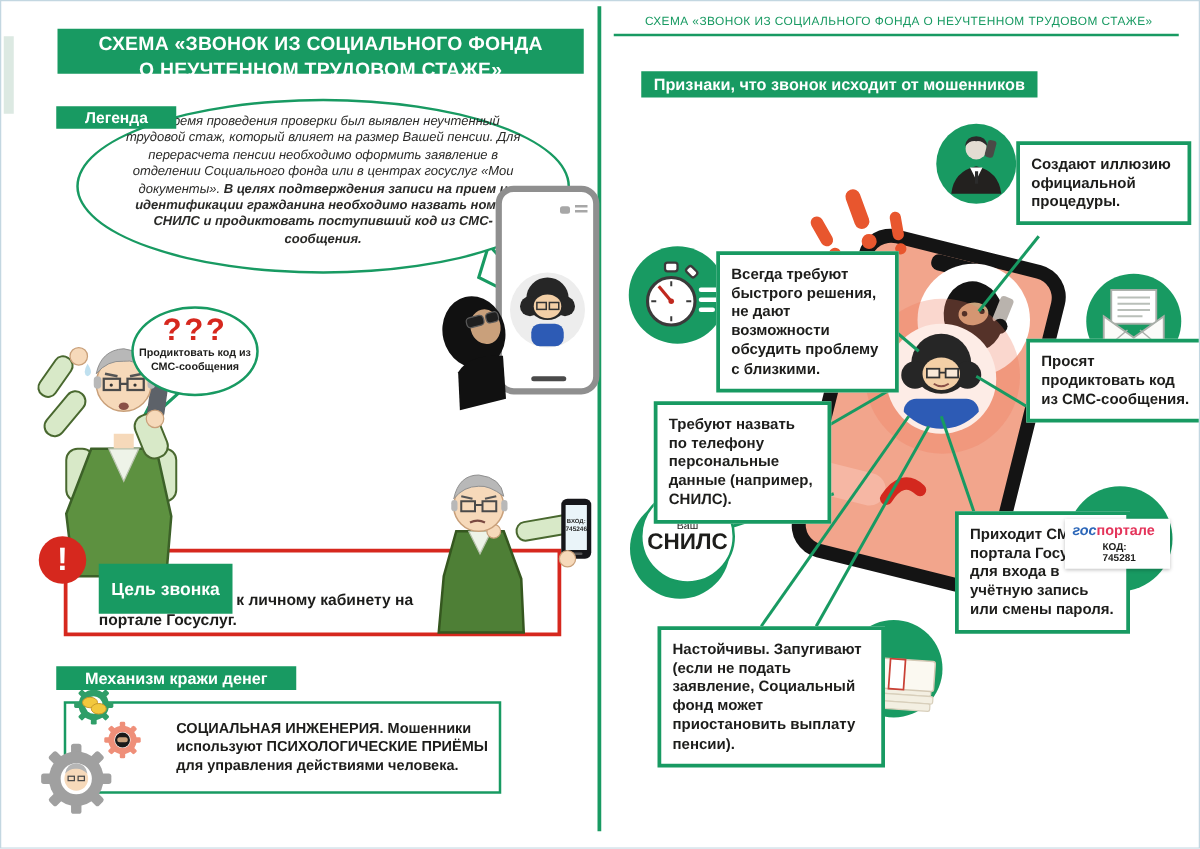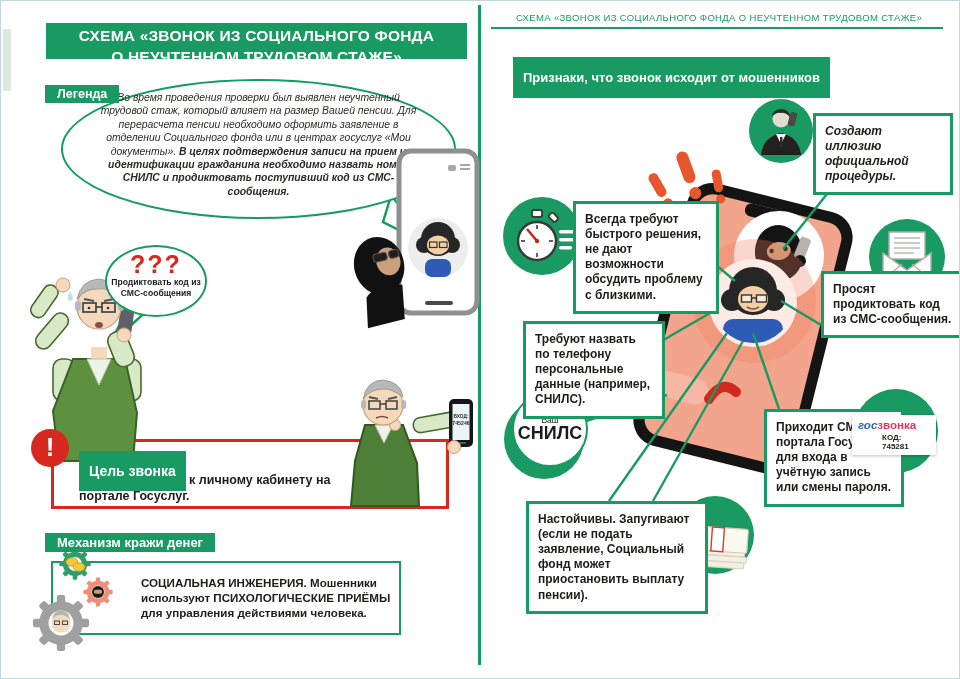--- a/index.html
+++ b/index.html
@@ -12,21 +12,21 @@
   }
   html,body{margin:0;padding:0;background:#fff;}
   #poster{
     position:relative;width:960px;height:679px;background:#ffffff;
     font-family:"Liberation Sans",sans-serif;color:var(--dark);
     border:1px solid #c3d7e1;box-sizing:border-box;overflow:hidden;
   }
   .page{position:absolute;left:0;top:0;width:960px;height:679px;}
   .tag{
     position:absolute;background:var(--green);color:#fff;font-weight:bold;
-    padding:2px 12px;white-space:nowrap;z-index:8;
+    padding:2px 23px;white-space:nowrap;z-index:8;
   }
   
   .left-strip{position:absolute;left:2px;top:28px;width:8px;height:62px;background:#dce9e2;}
   .title-bar{
     position:absolute;left:45px;top:22px;width:421px;height:36px;background:var(--green);
     color:#fff;font-weight:bold;font-size:15.5px;line-height:21px;text-align:center;
     padding-top:2px;box-sizing:border-box;letter-spacing:.2px;
   }
   .legend-tag{left:44px;top:84px;font-size:12.5px;}
   .legend-bubble{
@@ -54,26 +54,26 @@
   .mech-label{left:44px;top:532px;font-size:13px;}
   .mech-box{position:absolute;left:50px;top:560px;width:350px;height:74px;border:2.5px solid var(--green);box-sizing:border-box;z-index:2;}
   .mech-text{position:absolute;left:88px;top:12px;width:252px;font-size:11.6px;font-weight:bold;line-height:15px;}
   
   .r-vline{position:absolute;left:477px;top:4px;width:2.5px;height:660px;background:var(--green);}
   .r-header{
     position:absolute;left:492px;top:11px;width:452px;text-align:center;color:var(--green);
     font-size:9.5px;font-weight:normal;letter-spacing:.35px;
   }
   .r-underline{position:absolute;left:490px;top:26px;width:452px;height:2px;background:var(--green);}
-  .section-label{left:512px;top:56px;font-size:13px;padding:13px 10px;}
+  .section-label{left:512px;top:56px;font-size:13px;padding:3px 10px;}
   .callout{
     position:absolute;background:#fff;border:3px solid var(--green);color:#1d1d1b;
     font-weight:bold;font-size:12px;line-height:1.26;padding:8px 9px;z-index:7;box-sizing:content-box;
   }
-  .co-official{left:812px;top:112px;width:116px;font-style:italic;}
+  .co-official{left:812px;top:112px;width:116px;}
   .co-urgency{left:572px;top:200px;width:122px;}
   .co-sms{left:820px;top:270px;width:122px;}
   .co-personal{left:522px;top:320px;width:118px;}
   .co-gos{left:763px;top:408px;width:116px;}
   .co-threats{left:525px;top:500px;width:158px;}
   .circle-icon{position:absolute;border-radius:50%;background:var(--green);z-index:5;}
   .ci-official{left:748px;top:98px;width:64px;height:64px;}
   .ci-stopwatch{left:502px;top:196px;width:78px;height:78px;}
   .ci-envelope{left:868px;top:218px;width:76px;height:76px;}
   .ci-gos{left:853px;top:388px;width:84px;height:84px;}
@@ -385,21 +385,21 @@
         <line x1="25" y1="34" x2="45" y2="34" stroke="#b9bfb9" stroke-width="1.6"></line>
         <path d="M14 34 L38 51 L62 34 L62 61 L14 61 Z" fill="#fbfbf9" stroke="#a9afa9" stroke-width="1.5"></path>
         <line x1="14" y1="61" x2="33" y2="45" stroke="#a9afa9" stroke-width="1.2"></line>
         <line x1="62" y1="61" x2="43" y2="45" stroke="#a9afa9" stroke-width="1.2"></line>
       </svg>
     </div>
 
     <div class="circle-icon ci-gos"></div>
     <div class="gos-card">
       <div class="gos-logo">
-        <span class="lg-blue">гос</span><span class="lg-red">звонка</span>
+        <span class="lg-blue">гос</span><span class="lg-red">портале</span>
       </div>
       <div class="gos-code">КОД: 745281</div>
     </div>
 
     <div class="circle-icon ci-money"></div>
     <svg class="svg-abs" style="left:612px;top:512px;z-index:6;" width="150" height="70" viewBox="0 0 150 70">
       <g transform="rotate(-5 60 35)">
         <rect x="18" y="34" width="58" height="6" rx="1.5" fill="#f3efe2" stroke="#d8cfbb" stroke-width="1"></rect>
         <rect x="16" y="40" width="58" height="6" rx="1.5" fill="#f3efe2" stroke="#d8cfbb" stroke-width="1"></rect>
         <rect x="18" y="46" width="58" height="6" rx="1.5" fill="#f3efe2" stroke="#d8cfbb" stroke-width="1"></rect>

